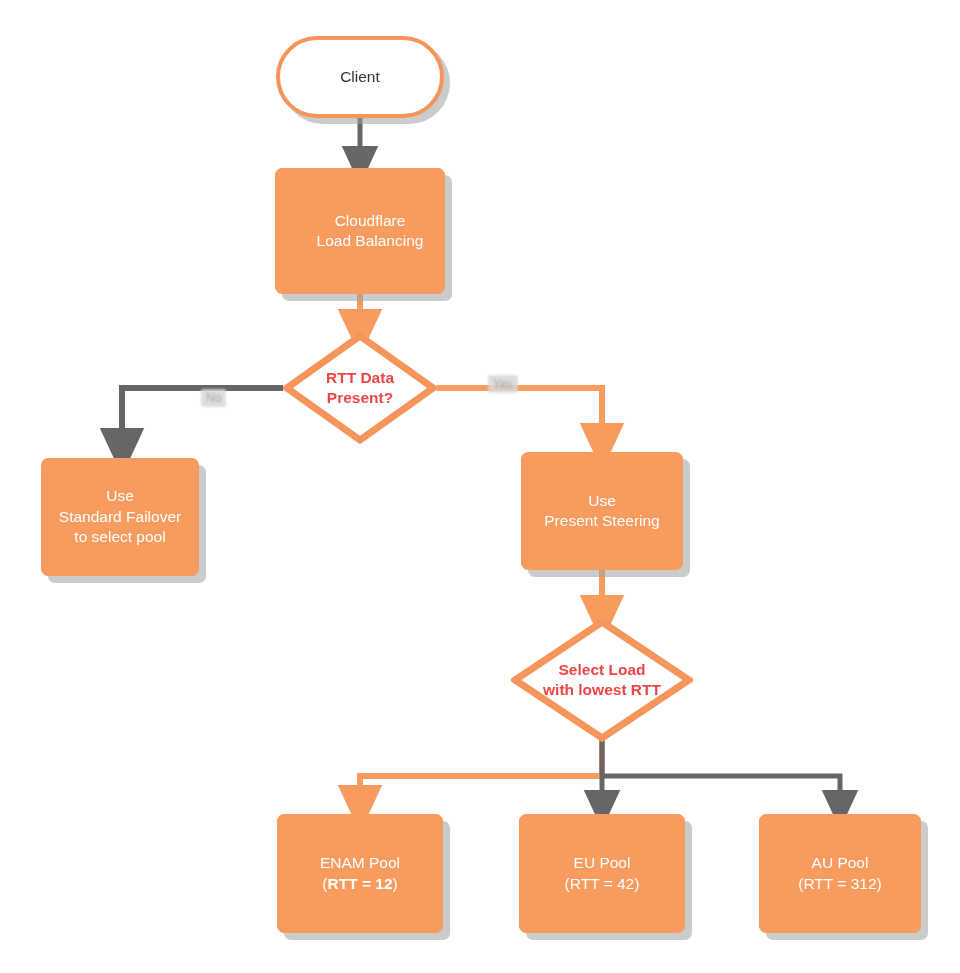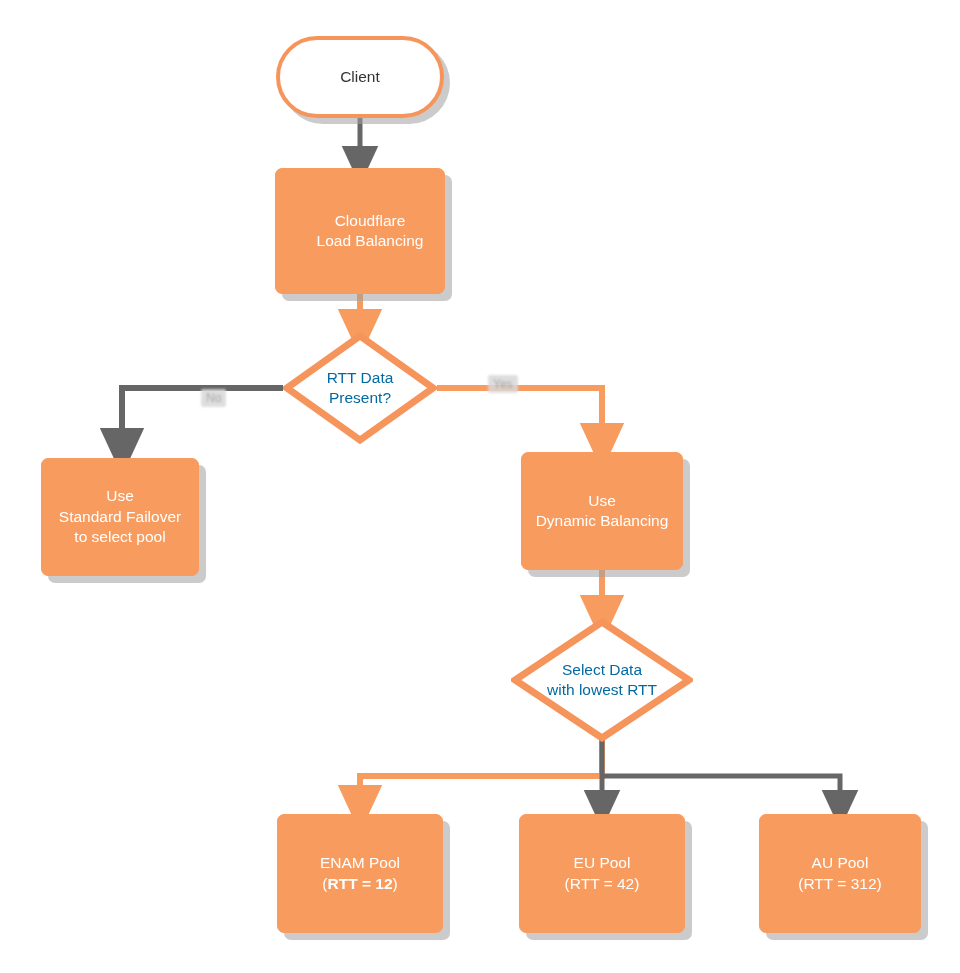--- a/index.html
+++ b/index.html
@@ -51,22 +51,23 @@
     background: #f89b5f;
     border: 1px solid #f89b5f;
     border-radius: 7px;
     color: #ffffff;
     box-shadow: 7px 7px 0 0 rgba(160,160,160,0.55);
   }
 
   
   .n-decision {
     background: transparent;
-    color: #0369a1;
+    color: #ef4444;
     border: none;
+    font-weight: bold;
   }
   .n-decision .dia-shape {
     position: absolute;
     left: 0; top: 0; right: 0; bottom: 0;
     z-index: 0;
   }
   .n-decision .dia-label {
     position: relative;
     z-index: 1;
     padding: 0 8px;
@@ -163,30 +164,30 @@
     <span class="label">
       <span>Use</span><br>
       <span>Standard Failover</span><br>
       <span>to select pool</span>
     </span>
   </div>
 
   <div class="node n-process" style="left:521px; top:452px; width:162px; height:118px;">
     <span class="label">
       <span>Use</span><br>
-      <span>Dynamic Balancing</span>
+      <span>Present Steering</span>
     </span>
   </div>
 
   <div class="node n-decision" style="left:511px; top:618px; width:182px; height:124px;">
     <svg class="dia-shape" viewBox="0 0 182 124" preserveAspectRatio="none">
       <polygon points="91,4 178,62 91,120 4,62" fill="#ffffff" stroke="#f6955b" stroke-width="7"></polygon>
     </svg>
     <span class="label dia-label">
-      <span>Select Data</span><br>
+      <span>Select Load</span><br>
       <span>with lowest RTT</span>
     </span>
   </div>
 
   <div class="node n-process" style="left:277px; top:814px; width:166px; height:119px;">
     <span class="label">
       <span>ENAM Pool</span><br>
       <span>(<span class="b">RTT = 12</span>)</span>
     </span>
   </div>

